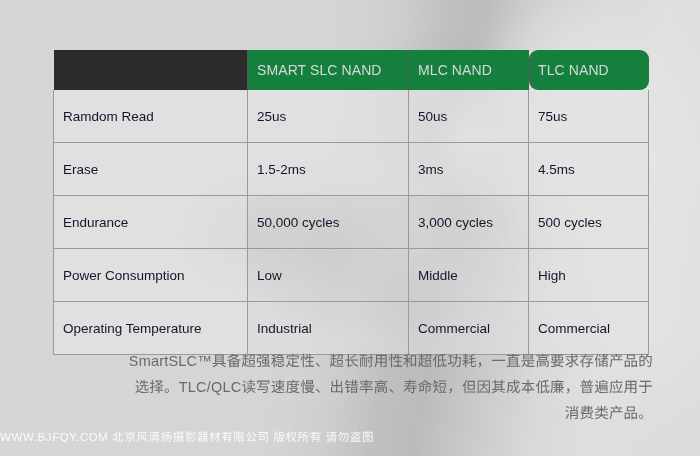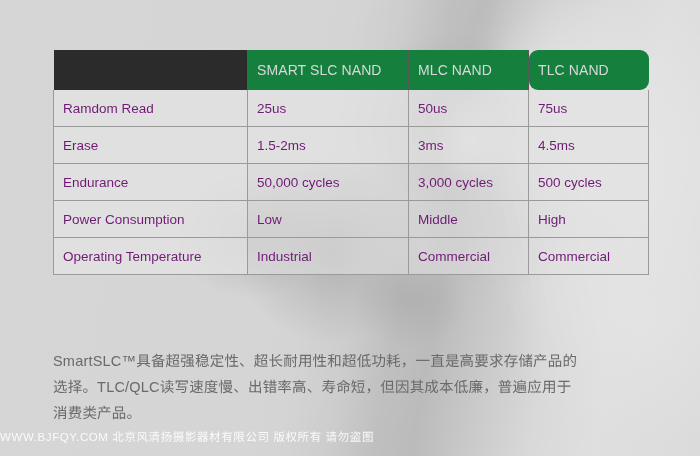--- a/index.html
+++ b/index.html
@@ -98,47 +98,48 @@
     height: 40px;
     padding: 0 9px;
     border-right: 1px solid #585858;
     letter-spacing: .1px;
   }
   table.spec thead th:last-child { border-right: none; border-radius: 9px; }
   table.spec thead th.blank { background: #2b2b2b; }
 
   table.spec tbody td {
     height: 36px;
-    padding: 0 9px;
+    padding: 8px 9px;
     background: rgba(226,226,226,0.80);
     border: 1px solid #9a9a9a;
     border-top: none;
     border-left: none;
     font-size: 13.5px;
-    color: #701a75;
+    color: #0f172a;
     white-space: nowrap;
     overflow: hidden;
   }
   table.spec tbody tr td:first-child {
     border-left: 1px solid #9a9a9a;
   }
   table.spec tbody td.semi {
     background: rgba(226,226,226,0.58);
   }
 
   
   .blurb {
     position: absolute;
     left: 53px;
     top: 348px;
     width: 600px;
     font-size: 14.5px;
     line-height: 26px;
     color: #6a6a6a;
     letter-spacing: .2px;
+    text-align: right;
   }
   .blurb p { margin: 0; }
 
   
   .watermark {
     position: absolute;
     left: 0;
     top: 428px;
     width: 654px;
     text-align: left;

